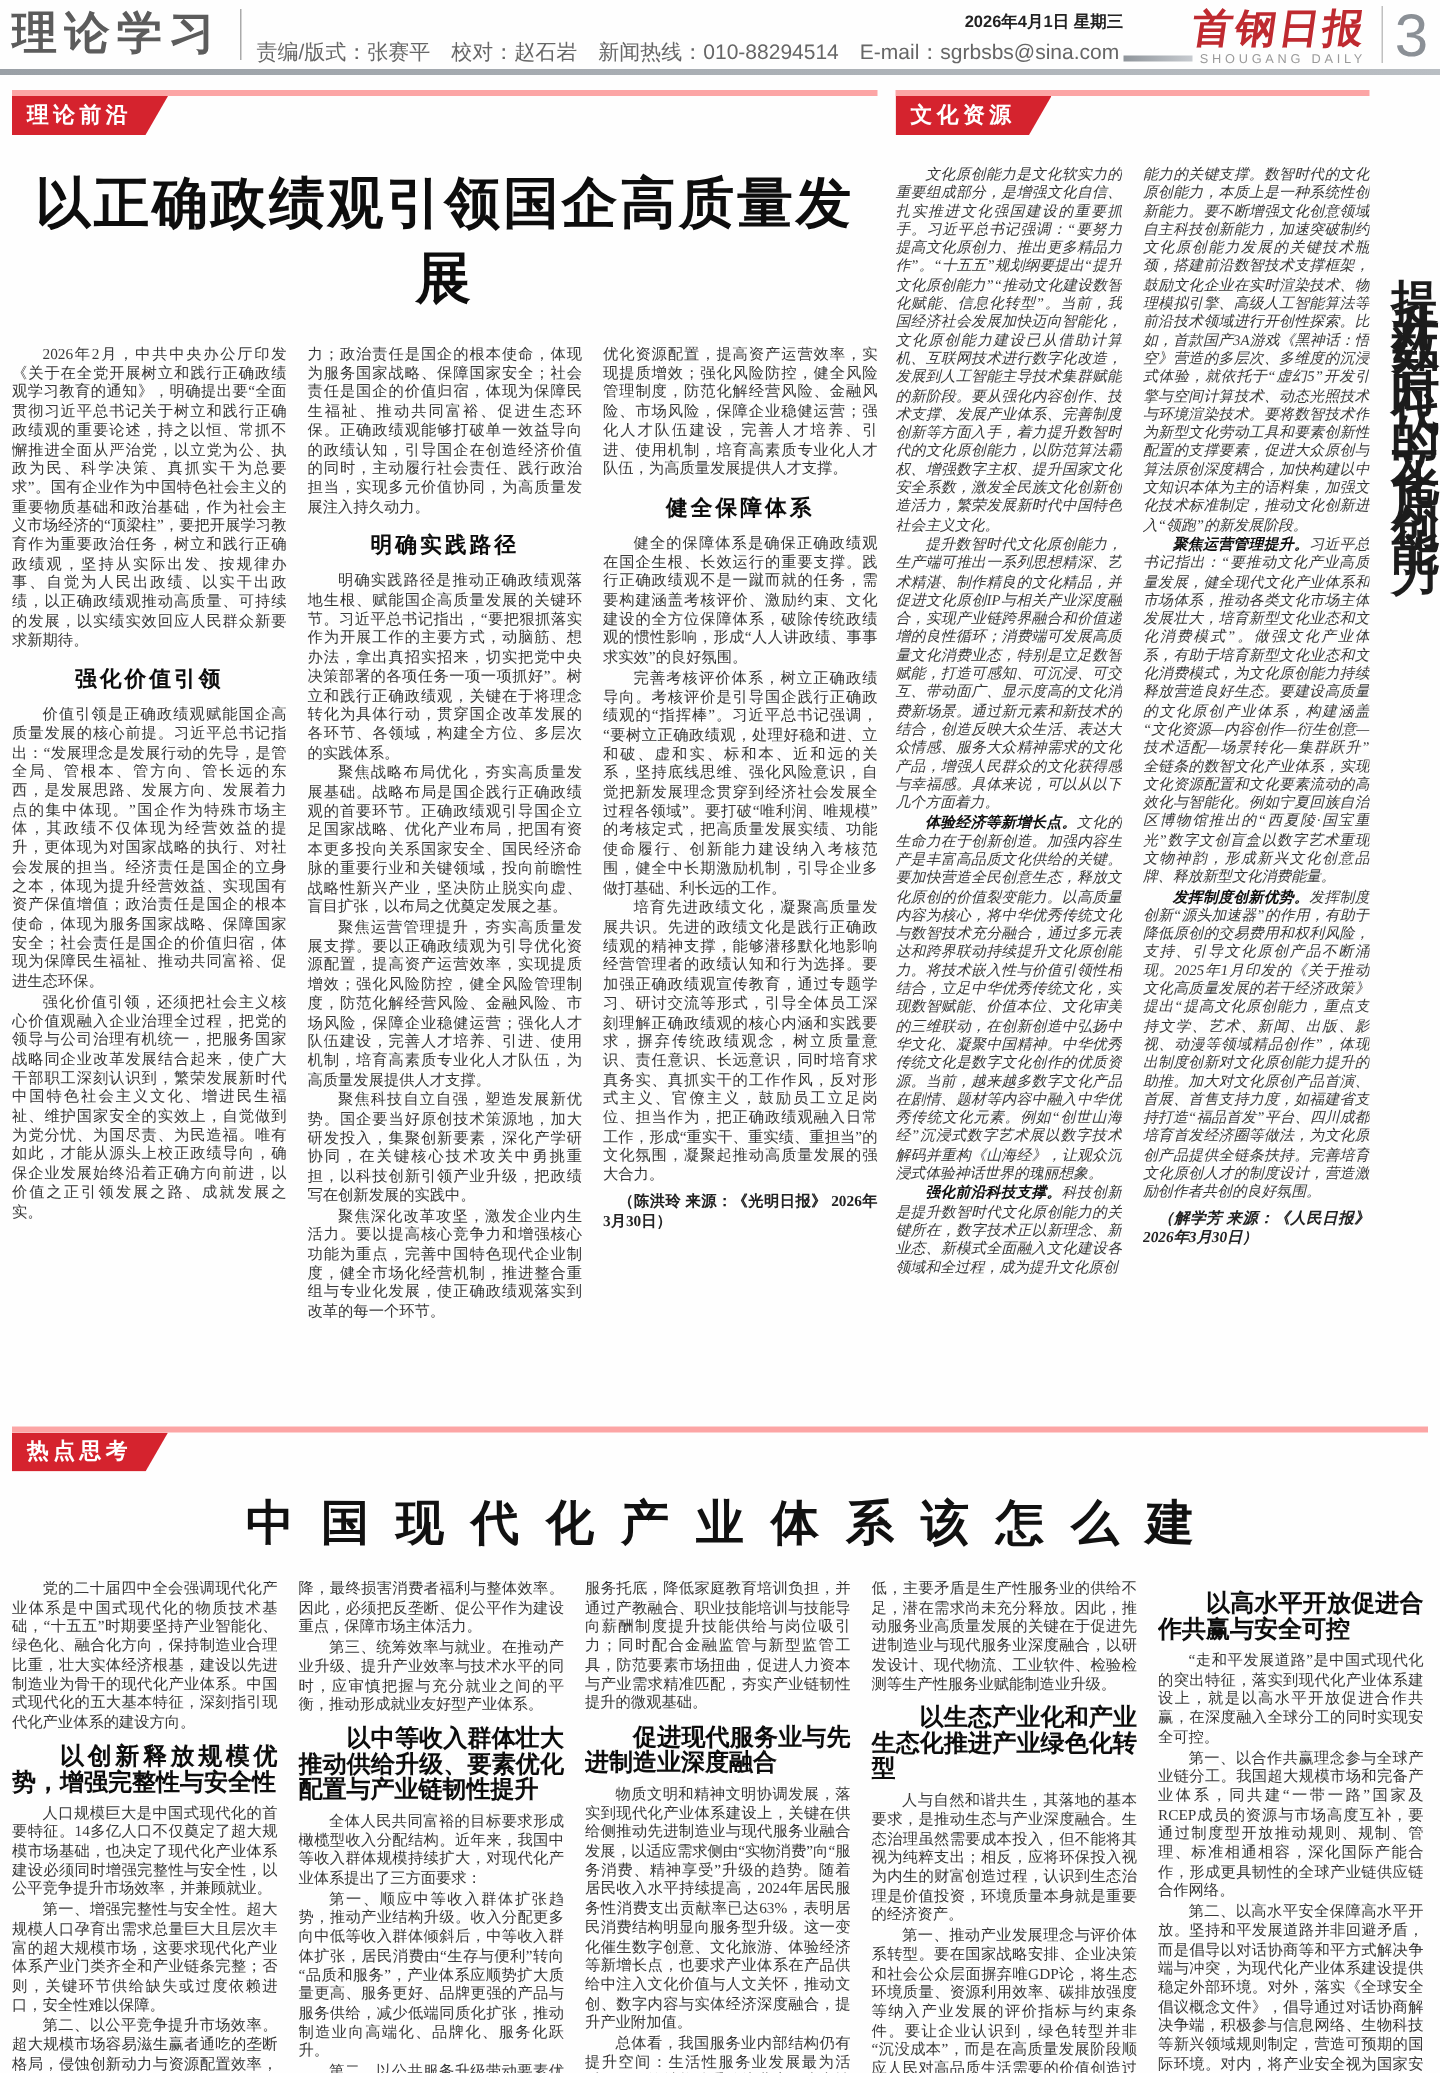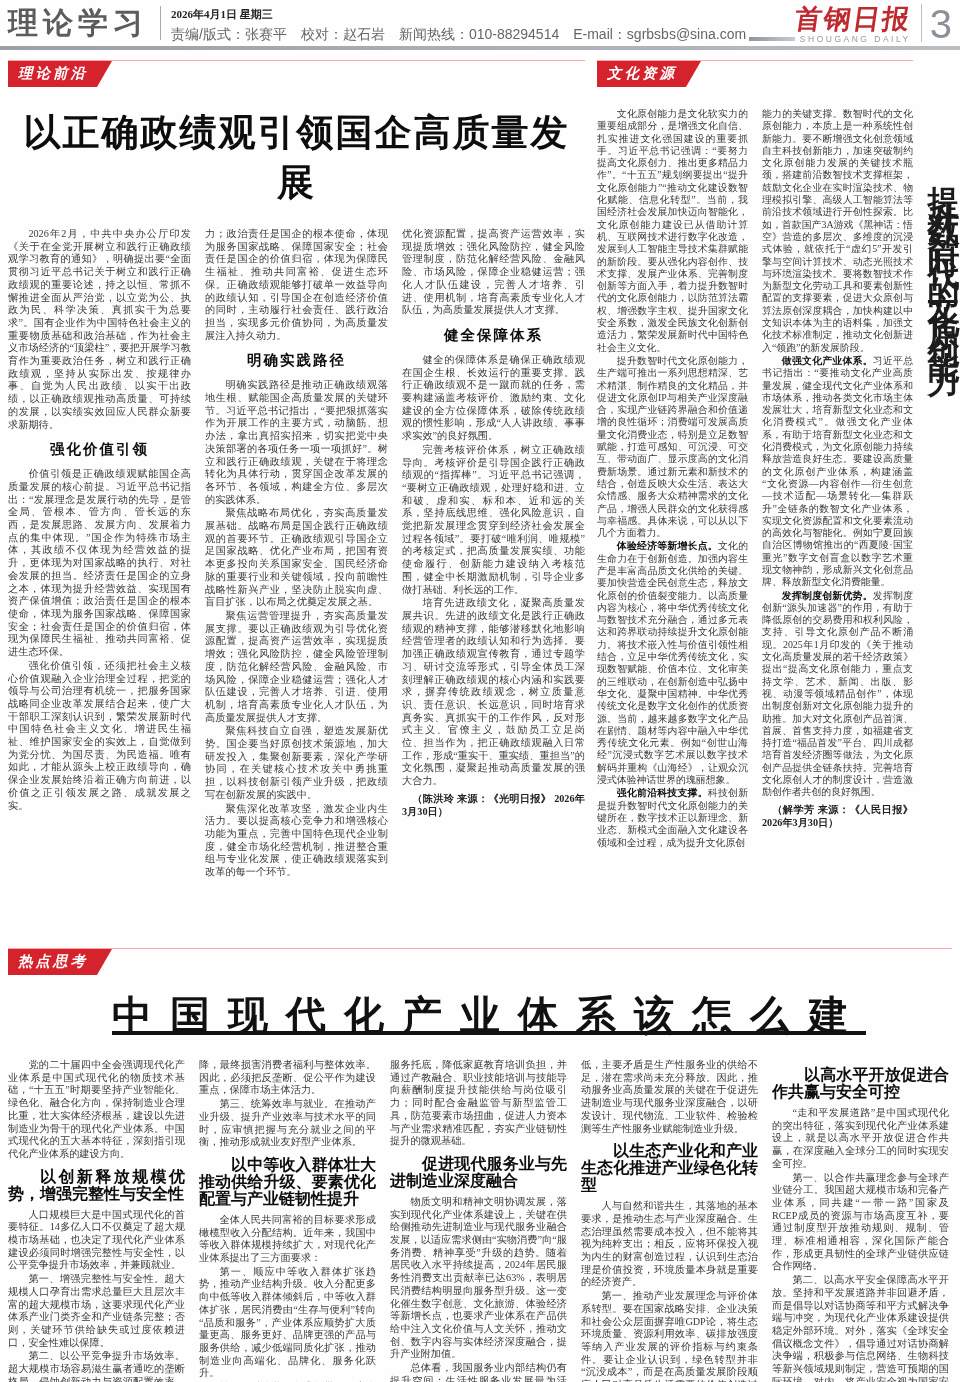--- a/index.html
+++ b/index.html
@@ -5,61 +5,61 @@
   html,body{margin:0;padding:0;background:#e8e8e8;}
   .page{position:relative;width:960px;height:1382px;margin:0 auto;background:#fefefe;
         font-family:"Liberation Serif","DejaVu Serif",serif;color:#383838;overflow:hidden;}
 
   
   .masthead{display:flex;align-items:flex-start;padding:4px 8px 0 8px;height:40px;}
   .m-title{font-family:"Liberation Sans","DejaVu Sans",sans-serif;font-weight:700;
            font-size:30px;color:#5c5c5c;letter-spacing:5px;line-height:38px;}
   .m-div{width:1px;height:34px;background:#aaa;margin:2px 10px 0 12px;}
   .m-mid{flex:1;padding-top:3px;}
-  .m-date{font-family:Liberation Serif, serif;font-weight:700;font-size:11px;color:#222;}
+  .m-date{font-family:Liberation Sans, sans-serif;font-weight:700;font-size:11px;color:#222;text-align:right;}
   .m-info{font-family:Liberation Sans, sans-serif;font-size:14px;color:#666;margin-top:4px;}
   .m-right{display:flex;align-items:flex-start;}
   .brand-wrap{text-align:right;margin-top:2px;}
   .brand{font-size:27px;font-weight:900;color:#bf2a30;transform:skewX(-8deg);
          letter-spacing:2px;line-height:26px;}
   .brand-en{font-family:"Liberation Sans",sans-serif;font-size:8.5px;color:#9a9a9a;
             letter-spacing:2.5px;margin-top:2px;display:flex;align-items:center;gap:5px;justify-content:flex-start;}
   .brand-bar{display:inline-block;width:46px;height:4px;
              background:linear-gradient(to right,#8f959b,#c7cbd0);}
   .pg-div{width:1px;height:38px;background:#c0c0c0;margin:0 8px 0 10px;}
   .pageno{font-family:"Liberation Sans",sans-serif;font-size:40px;color:#8b9096;line-height:40px;}
   .m-band{height:4px;background:linear-gradient(to right,#9aa0a6,#b9bec3);margin:2px 0 0 0;}
 
   
-  .badge-row{position:relative;border-top:1px solid #fca5a5;height:25px;font-style:italic;}
+  .badge-row{position:relative;border-top:4px solid #fca5a5;height:25px;}
   .badge{position:absolute;left:0;top:0;background:#d5232e;color:#fff;
          font-family:"Liberation Sans","DejaVu Sans",sans-serif;font-weight:700;
          font-size:14.5px;letter-spacing:3px;padding:3px 24px 4px 10px;
          clip-path:polygon(0 0,100% 0,calc(100% - 15px) 100%,0 100%);}
 
   
   .main{display:flex;padding:10px 8px 0 8px;}
   .sec-theory{width:578px;}
   .sec-special{width:318px;}
   .vrule{width:1px;background:#c4c4c4;margin:0 6px;}
   .vstrip{width:38px;display:flex;justify-content:center;}
   .vtitle{writing-mode:vertical-rl;font-weight:700;font-size:32px;letter-spacing:15px;
           color:#1c1c1c;margin-top:100px;line-height:38px;}
 
   .headline1{font-family:"Liberation Sans","DejaVu Sans",sans-serif;font-weight:900;
              font-size:37px;letter-spacing:2px;text-align:center;color:#0d0d0d;
              margin:22px 0 20px 0;}
-  .headline2{font-weight:900;font-size:40px;letter-spacing:18px;text-align:center;
-             color:#111;margin:14px 0 16px 0;padding-left:18px;text-decoration:underline;}
+  .headline2{font-weight:900;font-size:32px;letter-spacing:18px;text-align:center;
+             color:#111;margin:14px 0 16px 0;padding-left:18px;}
 
   .cols{display:flex;gap:14px;}
   .col{overflow:hidden;}
   .theory-cols .col{width:183px;height:712px;}
   .special-cols{margin-top:22px;}
-  .special-cols .col{width:151px;height:752px;}
+  .special-cols .col{width:151px;height:752px;font-style:italic;}
   .hotspot-cols{padding:0 0;}
   .hotspot-cols .col{width:177px;height:372px;}
 
   .para{font-size:10.2px;line-height:12.7px;text-align:justify;margin:0 0 1px 0;
         text-indent:2em;}
   .special-cols .para{font-size:9.9px;line-height:12.3px;}
   .noindent{text-indent:0;}
   .lead{font-family:"Liberation Sans",sans-serif;font-weight:700;color:#111;}
   .sub{font-family:"Liberation Sans","DejaVu Sans",sans-serif;color:#0d0d0d;margin:9px 0;}
   .theory-cols .sub{font-size:14.5px;font-weight:700;text-align:center;letter-spacing:2px;}
@@ -138,21 +138,21 @@
       </div>
       <div class="cols special-cols">
           <div class="col">
             <p class="para">文化原创能力是文化软实力的重要组成部分，是增强文化自信、扎实推进文化强国建设的重要抓手。习近平总书记强调：“要努力提高文化原创力、推出更多精品力作”。“十五五”规划纲要提出“提升文化原创能力”“推动文化建设数智化赋能、信息化转型”。当前，我国经济社会发展加快迈向智能化，文化原创能力建设已从借助计算机、互联网技术进行数字化改造，发展到人工智能主导技术集群赋能的新阶段。要从强化内容创作、技术支撑、发展产业体系、完善制度创新等方面入手，着力提升数智时代的文化原创能力，以防范算法霸权、增强数字主权、提升国家文化安全系数，激发全民族文化创新创造活力，繁荣发展新时代中国特色社会主义文化。</p>
             <p class="para">提升数智时代文化原创能力，生产端可推出一系列思想精深、艺术精湛、制作精良的文化精品，并促进文化原创IP与相关产业深度融合，实现产业链跨界融合和价值递增的良性循环；消费端可发展高质量文化消费业态，特别是立足数智赋能，打造可感知、可沉浸、可交互、带动面广、显示度高的文化消费新场景。通过新元素和新技术的结合，创造反映大众生活、表达大众情感、服务大众精神需求的文化产品，增强人民群众的文化获得感与幸福感。具体来说，可以从以下几个方面着力。</p>
             <p class="para"><span class="lead">体验经济等新增长点。</span>文化的生命力在于创新创造。加强内容生产是丰富高品质文化供给的关键。要加快营造全民创意生态，释放文化原创的价值裂变能力。以高质量内容为核心，将中华优秀传统文化与数智技术充分融合，通过多元表达和跨界联动持续提升文化原创能力。将技术嵌入性与价值引领性相结合，立足中华优秀传统文化，实现数智赋能、价值本位、文化审美的三维联动，在创新创造中弘扬中华文化、凝聚中国精神。中华优秀传统文化是数字文化创作的优质资源。当前，越来越多数字文化产品在剧情、题材等内容中融入中华优秀传统文化元素。例如“创世山海经”沉浸式数字艺术展以数字技术解码并重构《山海经》，让观众沉浸式体验神话世界的瑰丽想象。</p>
             <p class="para"><span class="lead">强化前沿科技支撑。</span>科技创新是提升数智时代文化原创能力的关键所在，数字技术正以新理念、新业态、新模式全面融入文化建设各领域和全过程，成为提升文化原创</p>
           </div>
           <div class="col">
             <p class="para noindent">能力的关键支撑。数智时代的文化原创能力，本质上是一种系统性创新能力。要不断增强文化创意领域自主科技创新能力，加速突破制约文化原创能力发展的关键技术瓶颈，搭建前沿数智技术支撑框架，鼓励文化企业在实时渲染技术、物理模拟引擎、高级人工智能算法等前沿技术领域进行开创性探索。比如，首款国产3A游戏《黑神话：悟空》营造的多层次、多维度的沉浸式体验，就依托于“虚幻5”开发引擎与空间计算技术、动态光照技术与环境渲染技术。要将数智技术作为新型文化劳动工具和要素创新性配置的支撑要素，促进大众原创与算法原创深度耦合，加快构建以中文知识本体为主的语料集，加强文化技术标准制定，推动文化创新进入“领跑”的新发展阶段。</p>
-            <p class="para"><span class="lead">做强文化产业体系。</span>习近平总书记指出：“要推动文化产业高质量发展，健全现代文化产业体系和市场体系，推动各类文化市场主体发展壮大，培育新型文化业态和文化消费模式”。做强文化产业体系，有助于培育新型文化业态和文化消费模式，为文化原创能力持续释放营造良好生态。要建设高质量的文化原创产业体系，构建涵盖“文化资源—内容创作—衍生创意—技术适配—场景转化—集群跃升”全链条的数智文化产业体系，实现文化资源配置和文化要素流动的高效化与智能化。例如宁夏回族自治区博物馆推出的“西夏陵·国宝重光”数字文创盲盒以数字艺术重现文物神韵，形成新兴文化创意品牌、释放新型文化消费能量。</p>
+            <p class="para"><span class="lead">聚焦运营管理提升。</span>习近平总书记指出：“要推动文化产业高质量发展，健全现代文化产业体系和市场体系，推动各类文化市场主体发展壮大，培育新型文化业态和文化消费模式”。做强文化产业体系，有助于培育新型文化业态和文化消费模式，为文化原创能力持续释放营造良好生态。要建设高质量的文化原创产业体系，构建涵盖“文化资源—内容创作—衍生创意—技术适配—场景转化—集群跃升”全链条的数智文化产业体系，实现文化资源配置和文化要素流动的高效化与智能化。例如宁夏回族自治区博物馆推出的“西夏陵·国宝重光”数字文创盲盒以数字艺术重现文物神韵，形成新兴文化创意品牌、释放新型文化消费能量。</p>
             <p class="para"><span class="lead">发挥制度创新优势。</span>发挥制度创新“源头加速器”的作用，有助于降低原创的交易费用和权利风险，支持、引导文化原创产品不断涌现。2025年1月印发的《关于推动文化高质量发展的若干经济政策》提出“提高文化原创能力，重点支持文学、艺术、新闻、出版、影视、动漫等领域精品创作”，体现出制度创新对文化原创能力提升的助推。加大对文化原创产品首演、首展、首售支持力度，如福建省支持打造“福品首发”平台、四川成都培育首发经济圈等做法，为文化原创产品提供全链条扶持。完善培育文化原创人才的制度设计，营造激励创作者共创的良好氛围。</p>
             <p class="byline">（解学芳 来源：《人民日报》2026年3月30日）</p>
           </div>
         </div>
     </section>
 
     <div class="vrule"></div>
 
     <aside class="vstrip">
       <div class="vtitle">提升数智时代的文化原创能力</div>

